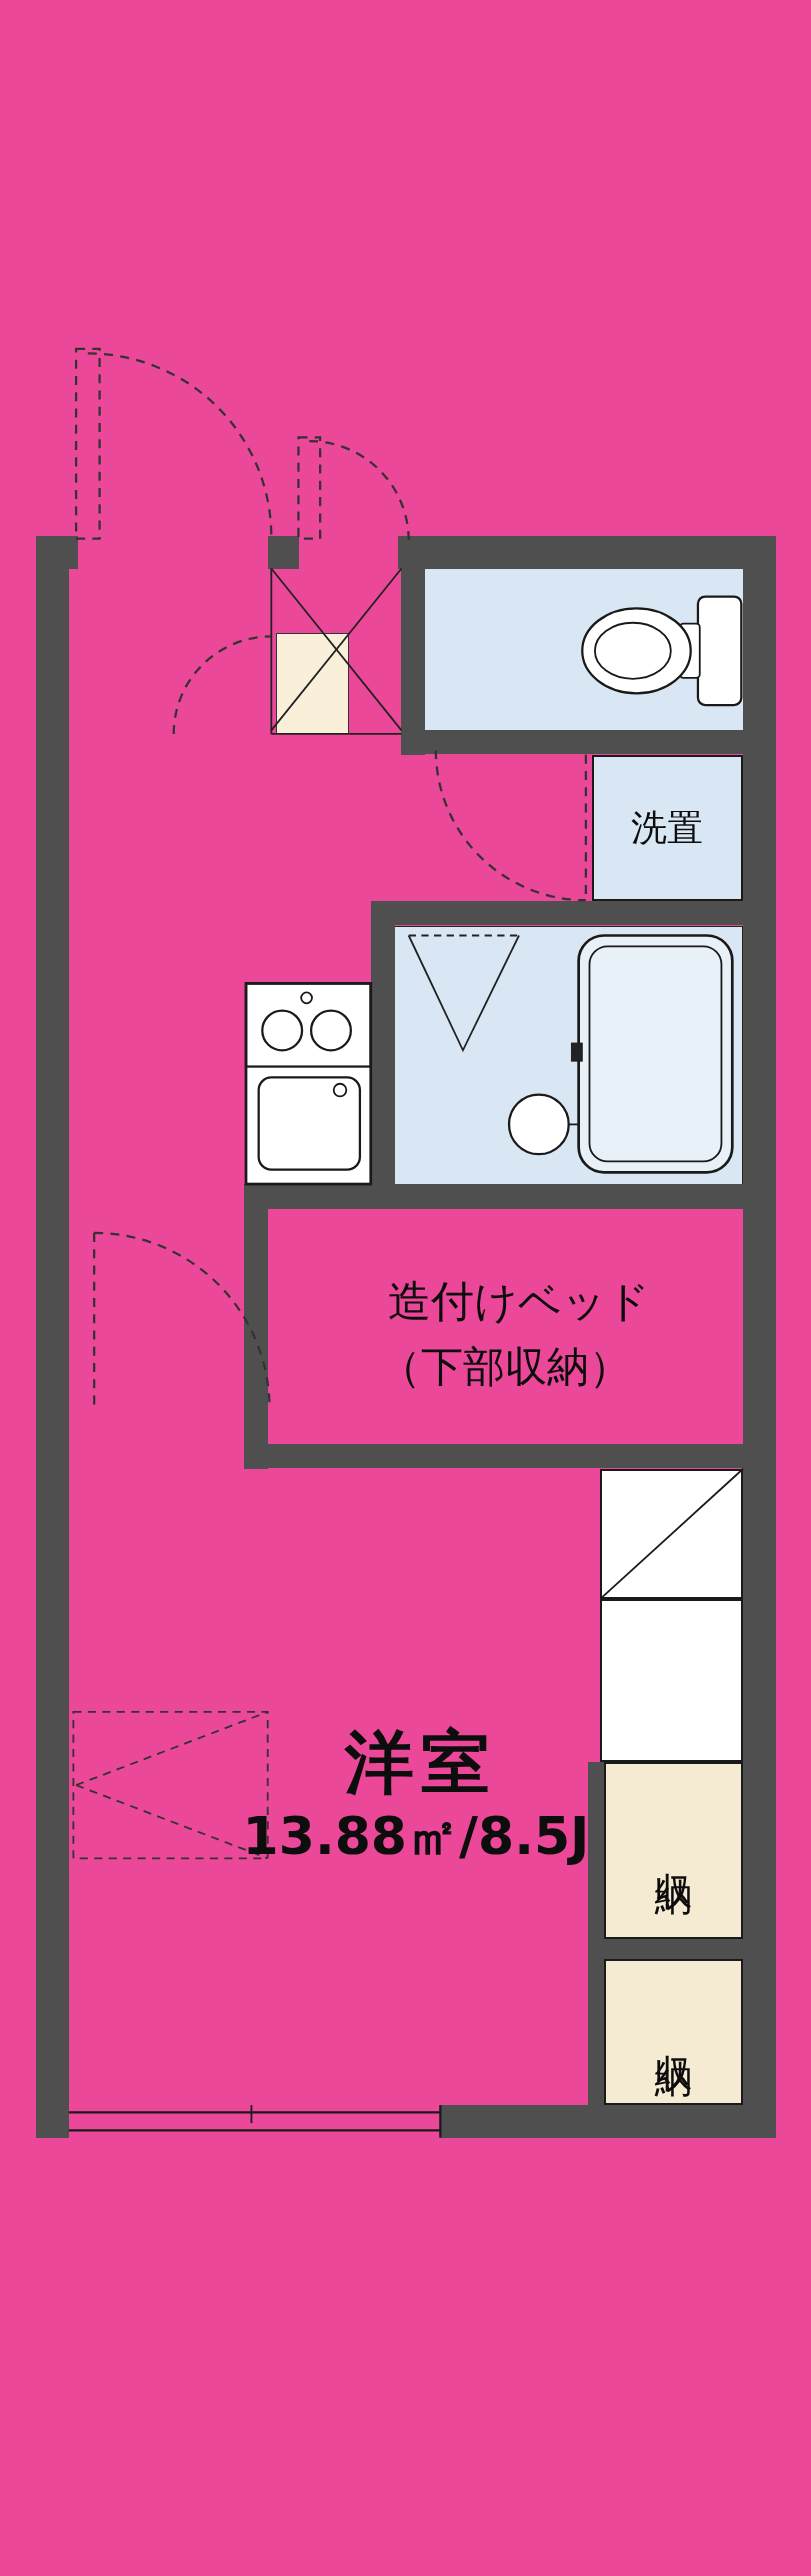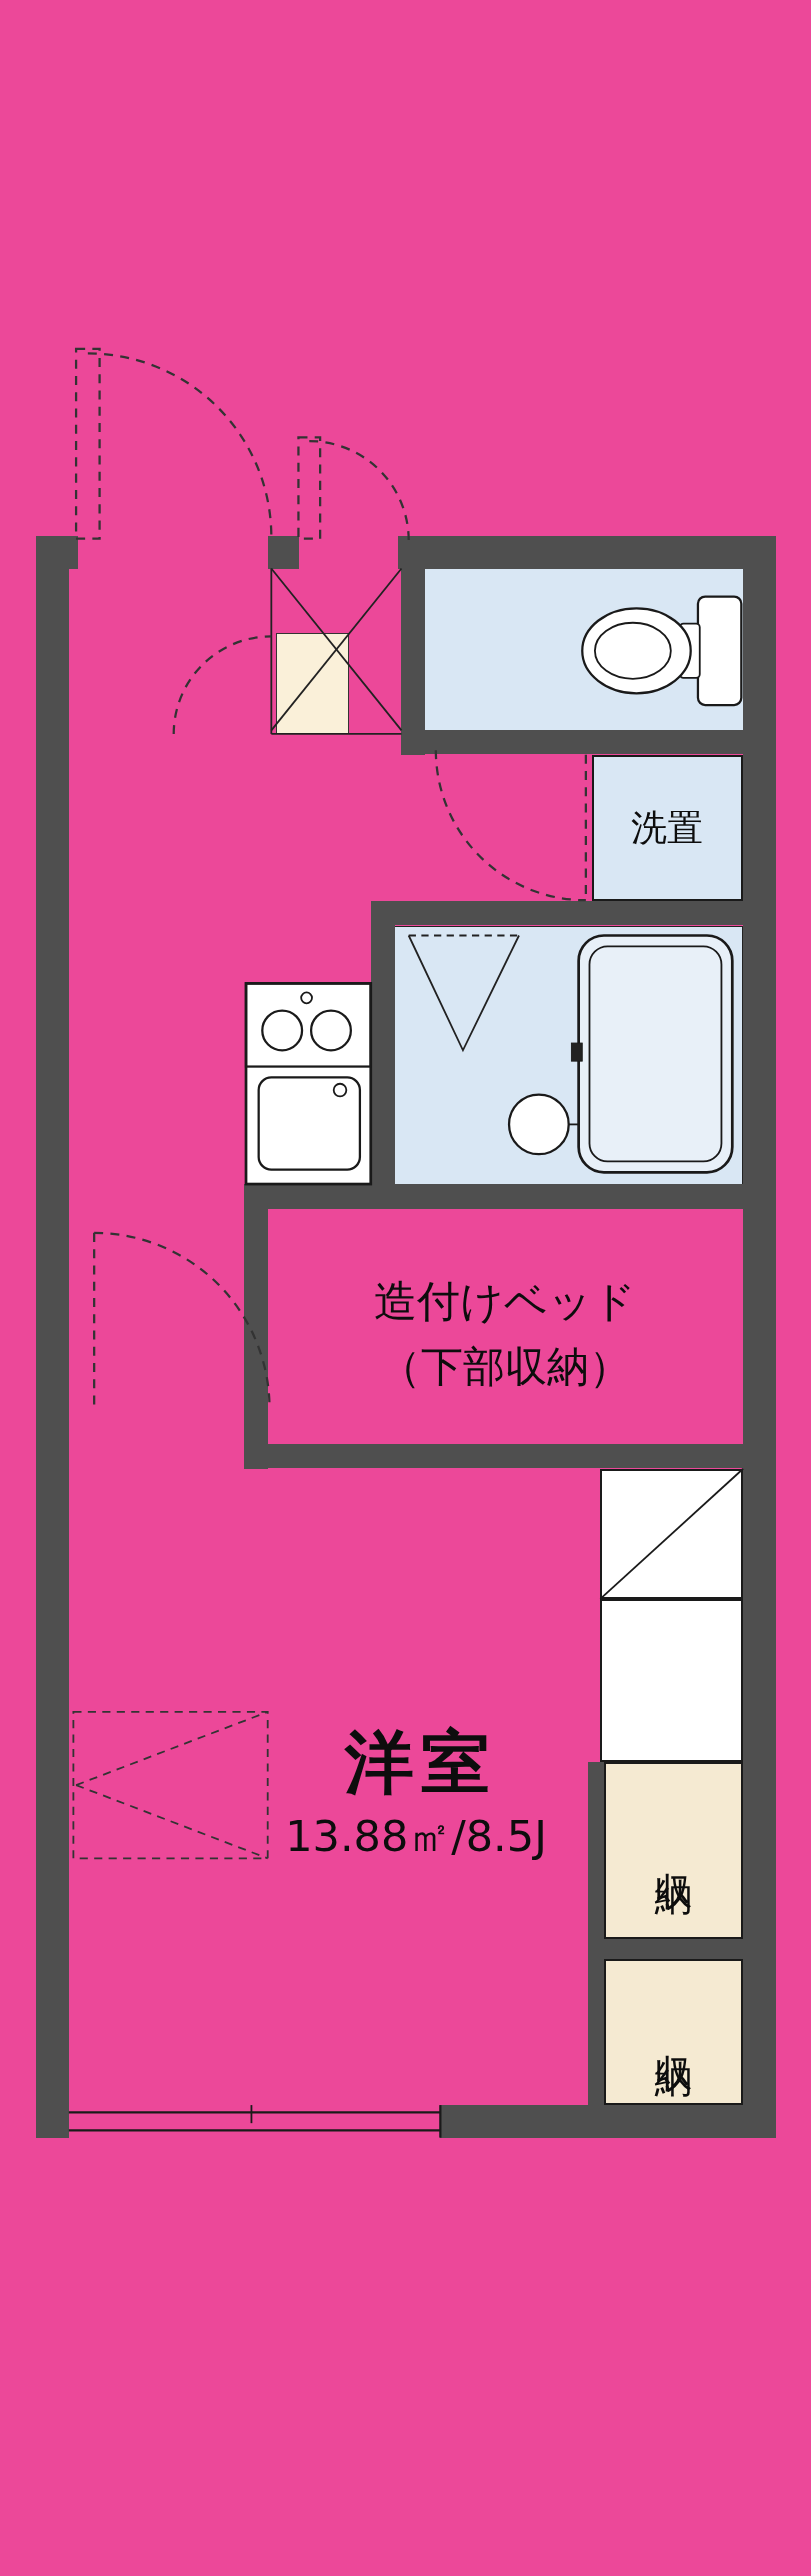--- a/index.html
+++ b/index.html
@@ -16,21 +16,21 @@
   .whitebox{background:#ffffff;border:2.7px solid #1a1a1a;}
   .overlay{position:absolute;left:0;top:0;pointer-events:none;}
   .label{
     position:absolute;transform:translate(-50%,-50%);
     text-align:center;white-space:nowrap;color:#0d0d0d;
   }
   .washer-label{font-size:36px;}
   .bed-label-1{font-size:43px;}
   .bed-label-2{font-size:42px;}
   .room-name{font-size:69px;font-weight:700;letter-spacing:7.2px;}
-  .room-size{font-size:43px;}
+  .room-size{font-size:52px;font-weight:bold;}
   .storage-label{
     font-size:38px;writing-mode:vertical-rl;text-orientation:upright;
     letter-spacing:7.2px;
   }
 </style>
 </head>
 <body>
 
 <div class="plan">
 
@@ -134,21 +134,21 @@
     <g stroke="#1a1a1a">
       <line x1="76" y1="2337" x2="487" y2="2337" stroke-width="2.5"></line>
       <line x1="76" y1="2357" x2="487" y2="2357" stroke-width="2.5"></line>
       <line x1="278" y1="2329" x2="278" y2="2349" stroke-width="2"></line>
       <line x1="487" y1="2329" x2="487" y2="2365" stroke-width="2.5"></line>
     </g>
   </svg>
 
   <div class="label washer-label" style="left:667px;top:828px;">洗置</div>
 
-  <div class="label bed-label-1" style="left:505px;top:1302px;font-family:Liberation Serif, serif;">造付けベッド</div>
+  <div class="label bed-label-1" style="left:519px;top:1302px;font-family:Liberation Serif, serif;">造付けベッド</div>
   <div class="label bed-label-2" style="left:505px;top:1367px;text-align:right;">（下部収納）</div>
 
   <div class="label room-name" style="left:421px;top:1763px;">洋室</div>
   <div class="label room-size" style="left:416px;top:1837px;">13.88㎡/8.5J</div>
 
   <div class="label storage-label" style="left:673px;top:1849px;">収納</div>
   <div class="label storage-label" style="left:673px;top:2031px;">収納</div>
 
 </div>
 

